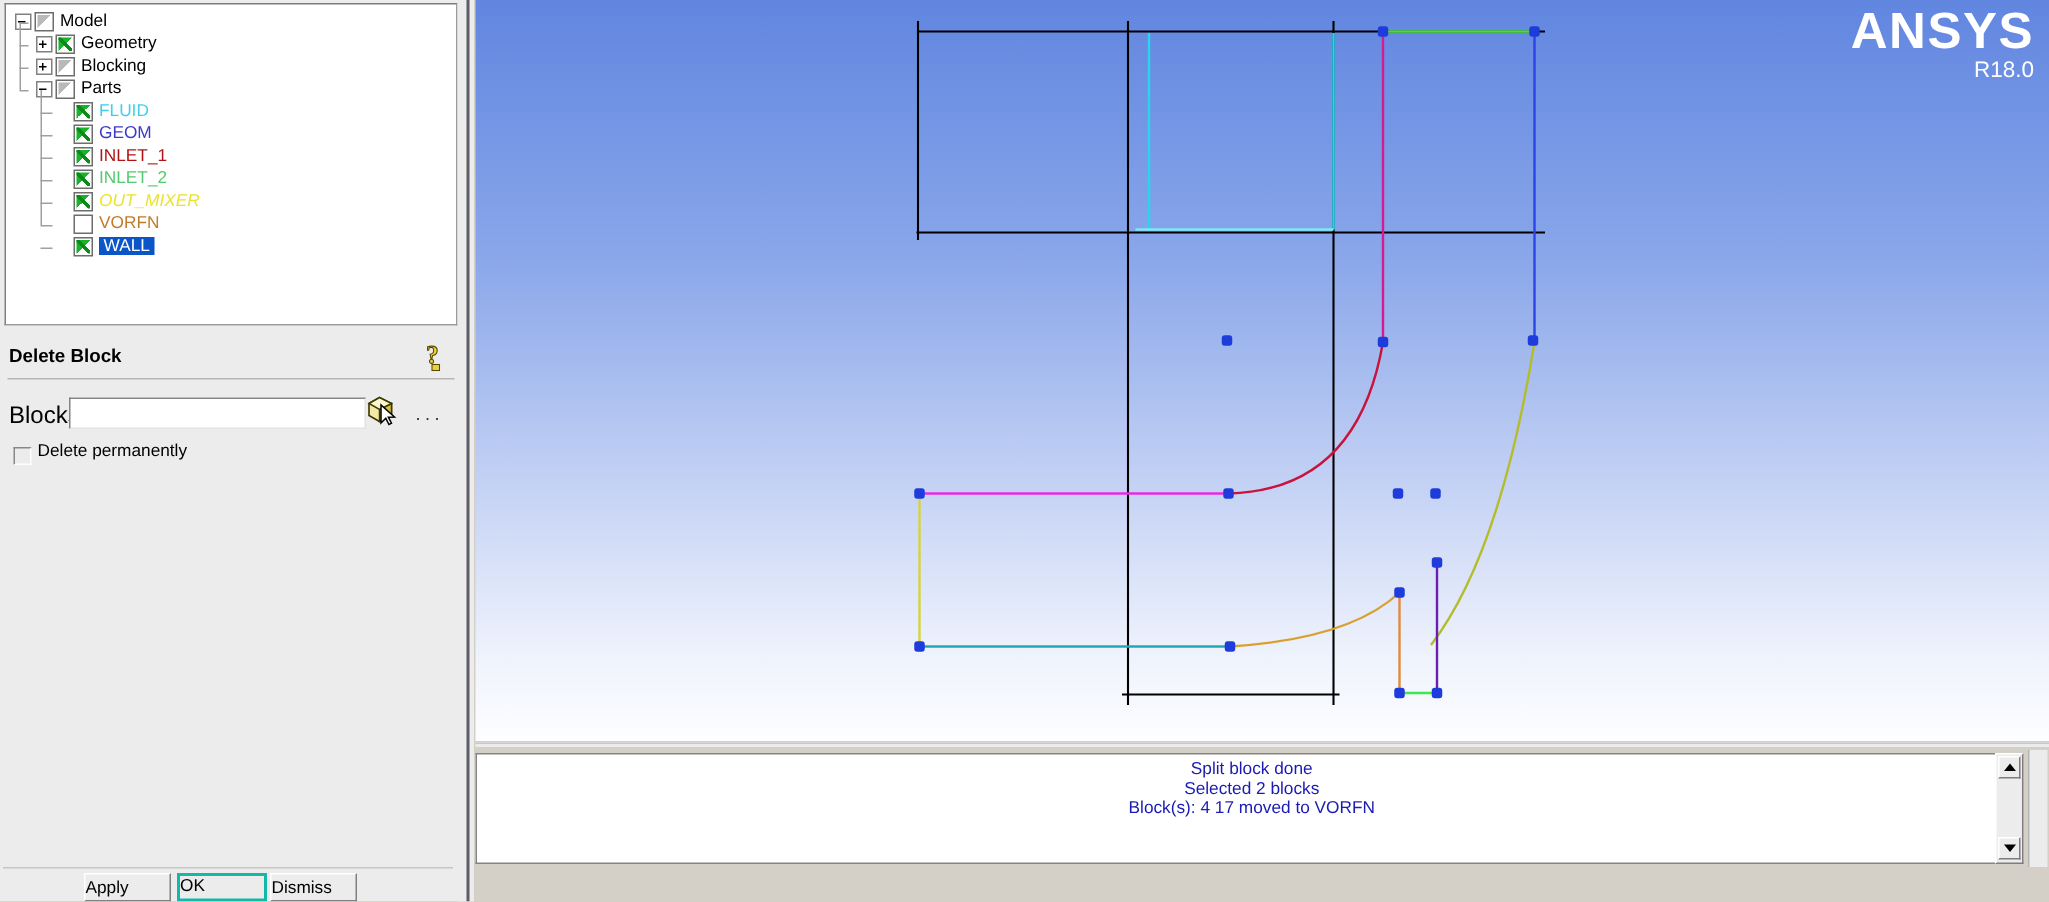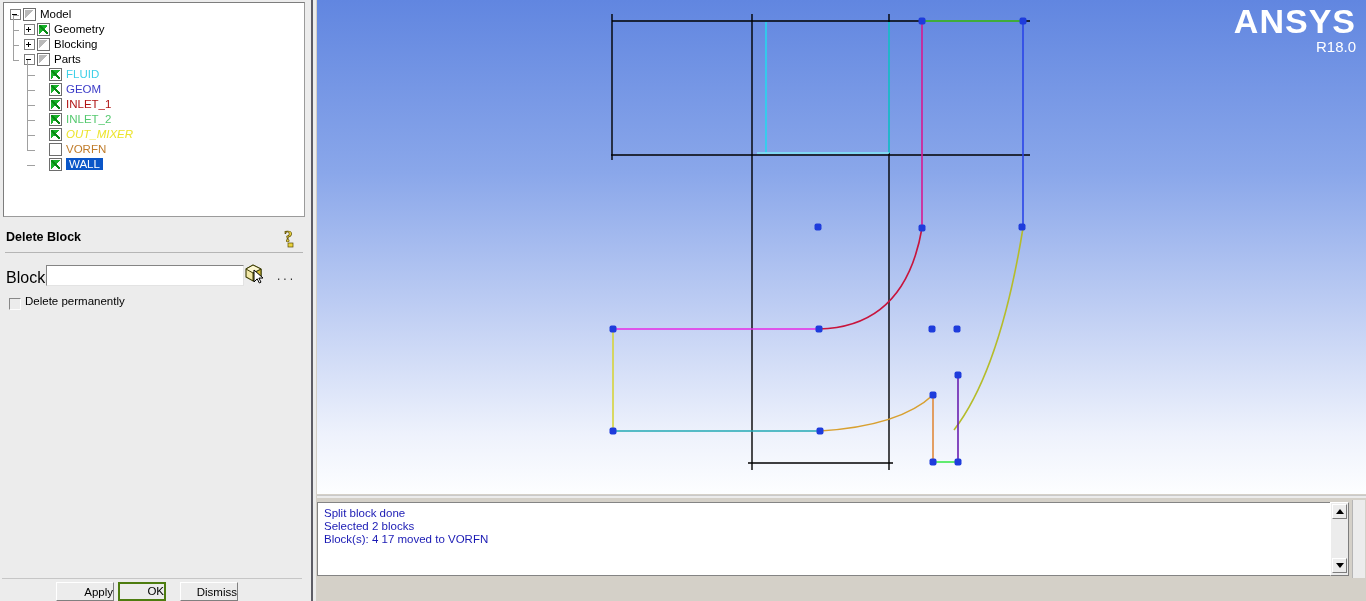--- a/index.html
+++ b/index.html
@@ -48,23 +48,23 @@
   #db-select-icon{position:absolute;left:243px;top:38px;width:22px;height:21px;}
   #db-ellipsis{position:absolute;left:277px;top:44px;letter-spacing:3px;color:#2b2b2b;font-size:12px;}
   #db-perm-chk{position:absolute;left:9px;top:73px;width:10px;height:10px;background:#ececec;
       border:1px solid #888;border-right-color:#fdfdfd;border-bottom-color:#fdfdfd;}
   #db-perm-label{position:absolute;left:25px;top:70px;font-size:11.5px;}
 
   
   #btn-rule{position:absolute;left:2px;top:578px;width:300px;height:1px;background:#c6c6c6;}
   .btm-btn{position:absolute;top:582px;height:19px;background:#ececec;
       border:1px solid #fff;border-right-color:#808080;border-bottom-color:#808080;
-      font-size:11.5px;text-align:right;line-height:19px;box-sizing:border-box;color:#000;}
+      font-size:11.5px;text-align:left;line-height:19px;box-sizing:border-box;color:#000;}
   #apply-button{left:56px;width:58px;}
-  #ok-button{left:118px;width:48px;border:2px solid #4d7c0f;background:#ececec;line-height:15px;}
+  #ok-button{left:118px;width:60px;border:2px solid #14b8a6;background:#ececec;line-height:15px;}
   #dismiss-button{left:180px;width:58px;}
 
   
   #v-splitter{position:absolute;left:305px;top:0;width:11px;height:601px;background:#ececec;}
   #v-splitter:after{content:"";position:absolute;left:6px;top:0;width:2px;height:601px;background:#5d5d66;}
 
   
   #viewport{position:absolute;left:317px;top:0;width:1049px;height:494px;
       background:linear-gradient(to bottom,#6186e0 0%,#8aa7ea 35%,#c3d1f4 65%,#eef2fc 88%,#fdfeff 100%);
       overflow:hidden;}
@@ -227,21 +227,21 @@
     <div id="ansys-logo">
       <div id="ansys-wordmark">ANSYS</div>
       <div id="ansys-release">R18.0</div>
     </div>
 
   </div>
 
   <div id="msg-top-rule"></div>
 
   <div id="message-pane">
-    <div id="msg-lines" style="padding-top:4px;">
+    <div id="msg-lines" style="padding-top:4px;text-align:center;">
         <div class="msg-line" style="color: rgb(26, 26, 180);">Split block done</div>
         <div class="msg-line" style="color: rgb(26, 26, 180);">Selected 2 blocks</div>
         <div class="msg-line" style="color: rgb(26, 26, 180);">Block(s): 4 17 moved to VORFN</div>
       </div>
   </div>
 
   <div id="msg-scrollbar">
     <div class="sb-arrow" id="sb-up">
         <div class="sb-tri"></div>
       </div>

